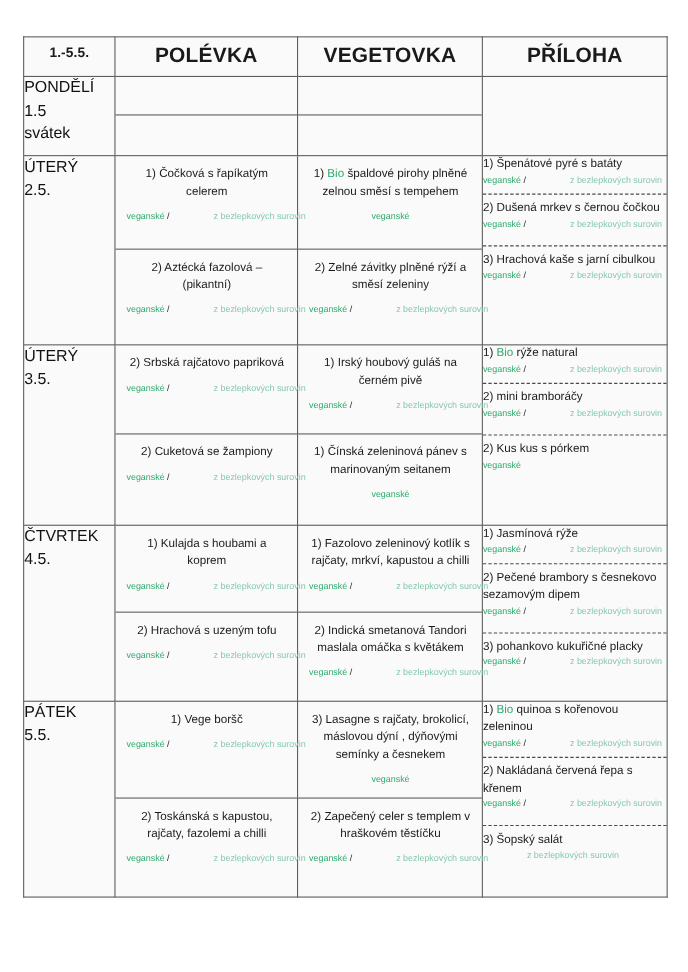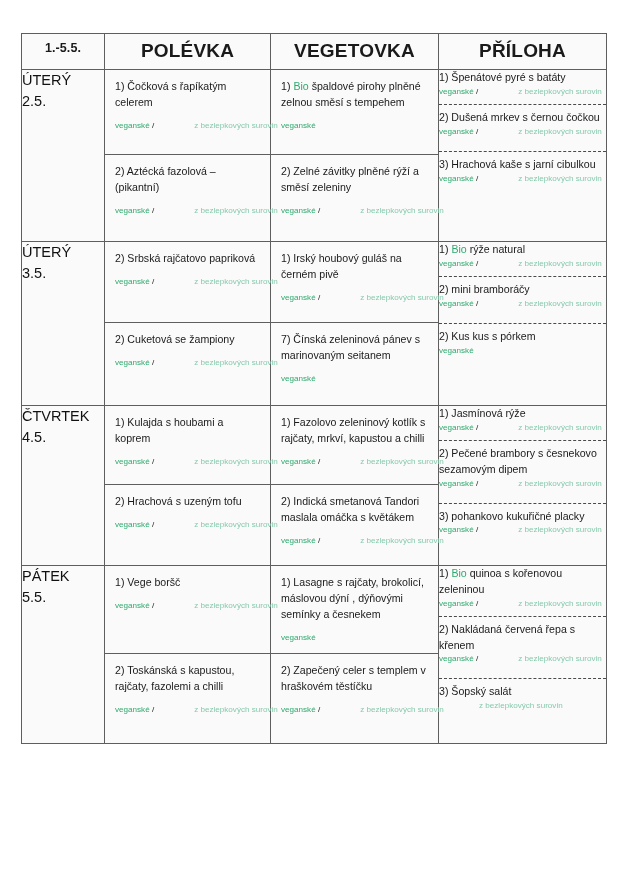--- a/index.html
+++ b/index.html
@@ -73,21 +73,21 @@
   .tags {
     font-size: 8.1px;
     line-height: 1.35;
     white-space: nowrap;
   }
   .tag-vegan { color: #2faa6e; }
   .tag-sep   { color: #1a1a1a; }
   .tag-gf    { color: #86c9ad; margin-left: 40px; }
 
   
-  .split { padding: 0; }
+  .split { padding: 0; text-align: center; }
   .split .sub {
     box-sizing: border-box;
     padding: 9px 9px 7px 10px;
     font-size: 10.6px;
     line-height: 1.5;
   }
   .split .sub.top { border-bottom: 1px solid #5e5e5e; }
 
   
   .sidecell {
@@ -120,20 +120,36 @@
       <col style="width:168px">
       <col style="width:168px">
     </colgroup>
     <tbody>
       <tr class="hdr">
         <td class="hdr-range">1.-5.5.</td>
         <td class="hdr-col">POLÉVKA</td>
         <td class="hdr-col">VEGETOVKA</td>
         <td class="hdr-col">PŘÍLOHA</td>
       </tr>
+    <tr style="height: 72px;">
+          <td class="daycell">
+            <span class="dline">PONDĚLÍ</span>
+            <span class="dline">1.5</span>
+            <span class="dline">svátek</span>
+          </td>
+          <td class="split">
+            <div class="sub top empty-sub" style="height: 35px;"></div>
+            <div class="sub bottom empty-sub" style="height: 35px;"></div>
+          </td>
+          <td class="split">
+            <div class="sub top empty-sub" style="height: 35px;"></div>
+            <div class="sub bottom empty-sub" style="height: 35px;"></div>
+          </td>
+          <td class="sidecell"></td>
+        </tr>
         <tr style="height: 172px;">
           <td class="daycell">
             <span class="dline">ÚTERÝ</span>
             <span class="dline">2.5.</span>
           </td>
           <td class="split">
             <div class="sub top" style="height: 85px;"><div class="dish-title">1) Čočková s řapíkatým celerem</div><span class="tags"><span class="tag-vegan">veganské</span><span class="tag-sep">&nbsp;/</span><span class="tag-gf">z bezlepkových surovin</span></span></div>
             <div class="sub bottom" style="height: 85px;"><div class="dish-title">2) Aztécká fazolová – (pikantní)</div><span class="tags"><span class="tag-vegan">veganské</span><span class="tag-sep">&nbsp;/</span><span class="tag-gf">z bezlepkových surovin</span></span></div>
           </td>
           <td class="split">
@@ -153,21 +169,21 @@
           <td class="daycell">
             <span class="dline">ÚTERÝ</span>
             <span class="dline">3.5.</span>
           </td>
           <td class="split">
             <div class="sub top" style="height: 81px;"><div class="dish-title">2) Srbská rajčatovo papriková</div><span class="tags"><span class="tag-vegan">veganské</span><span class="tag-sep">&nbsp;/</span><span class="tag-gf">z bezlepkových surovin</span></span></div>
             <div class="sub bottom" style="height: 81px;"><div class="dish-title">2) Cuketová se žampiony</div><span class="tags"><span class="tag-vegan">veganské</span><span class="tag-sep">&nbsp;/</span><span class="tag-gf">z bezlepkových surovin</span></span></div>
           </td>
           <td class="split">
             <div class="sub top" style="height: 81px;"><div class="dish-title">1) Irský houbový guláš na černém pivě</div><span class="tags"><span class="tag-vegan">veganské</span><span class="tag-sep">&nbsp;/</span><span class="tag-gf">z bezlepkových surovin</span></span></div>
-            <div class="sub bottom" style="height: 81px;"><div class="dish-title">7) Čínská zeleninová pánev s marinovaným seitanem</div><span class="tags"><span class="tag-vegan">veganské</span></span></div>
+            <div class="sub bottom" style="height: 81px;"><div class="dish-title">1) Čínská zeleninová pánev s marinovaným seitanem</div><span class="tags"><span class="tag-vegan">veganské</span></span></div>
           </td>
           <td class="sidecell">
             <div class="side-item"><span class="side-title">1) <span class="bio">Bio</span> rýže natural</span><span class="tags"><span class="tag-vegan">veganské</span><span class="tag-sep">&nbsp;/</span><span class="tag-gf">z bezlepkových surovin</span></span></div>
             <hr class="dashrule">
             <div class="side-item"><span class="side-title">2) mini bramboráčy</span><span class="tags"><span class="tag-vegan">veganské</span><span class="tag-sep">&nbsp;/</span><span class="tag-gf">z bezlepkových surovin</span></span></div>
             <div class="spacer-sm"></div>
             <hr class="dashrule">
             <div class="side-item"><span class="side-title">2) Kus kus s pórkem</span><span class="tags"><span class="tag-vegan">veganské</span></span></div>
           </td>
         </tr>
@@ -196,21 +212,21 @@
         <tr style="height: 178px;">
           <td class="daycell">
             <span class="dline">PÁTEK</span>
             <span class="dline">5.5.</span>
           </td>
           <td class="split">
             <div class="sub top" style="height: 88px;"><div class="dish-title">1) Vege boršč</div><span class="tags"><span class="tag-vegan">veganské</span><span class="tag-sep">&nbsp;/</span><span class="tag-gf">z bezlepkových surovin</span></span></div>
             <div class="sub bottom" style="height: 88px;"><div class="dish-title">2) Toskánská s kapustou, rajčaty, fazolemi a chilli</div><span class="tags"><span class="tag-vegan">veganské</span><span class="tag-sep">&nbsp;/</span><span class="tag-gf">z bezlepkových surovin</span></span></div>
           </td>
           <td class="split">
-            <div class="sub top" style="height: 88px;"><div class="dish-title">1) Lasagne s rajčaty, brokolicí, máslovou dýní , dýňovými semínky a  česnekem</div><span class="tags"><span class="tag-vegan">veganské</span></span></div>
+            <div class="sub top" style="height: 88px;"><div class="dish-title">3) Lasagne s rajčaty, brokolicí, máslovou dýní , dýňovými semínky a  česnekem</div><span class="tags"><span class="tag-vegan">veganské</span></span></div>
             <div class="sub bottom" style="height: 88px;"><div class="dish-title">2) Zapečený celer s templem v hraškovém těstíčku</div><span class="tags"><span class="tag-vegan">veganské</span><span class="tag-sep">&nbsp;/</span><span class="tag-gf">z bezlepkových surovin</span></span></div>
           </td>
           <td class="sidecell">
             <div class="side-item"><span class="side-title">1) <span class="bio">Bio</span> quinoa s kořenovou zeleninou</span><span class="tags"><span class="tag-vegan">veganské</span><span class="tag-sep">&nbsp;/</span><span class="tag-gf">z bezlepkových surovin</span></span></div>
             <hr class="dashrule">
             <div class="side-item"><span class="side-title">2) Nakládaná červená řepa s křenem</span><span class="tags"><span class="tag-vegan">veganské</span><span class="tag-sep">&nbsp;/</span><span class="tag-gf">z bezlepkových surovin</span></span></div>
             <div class="spacer-sm"></div>
             <hr class="dashrule">
             <div class="side-item"><span class="side-title">3) Šopský salát</span><span class="tags"><span class="tag-gf">z bezlepkových surovin</span></span></div>
           </td>

